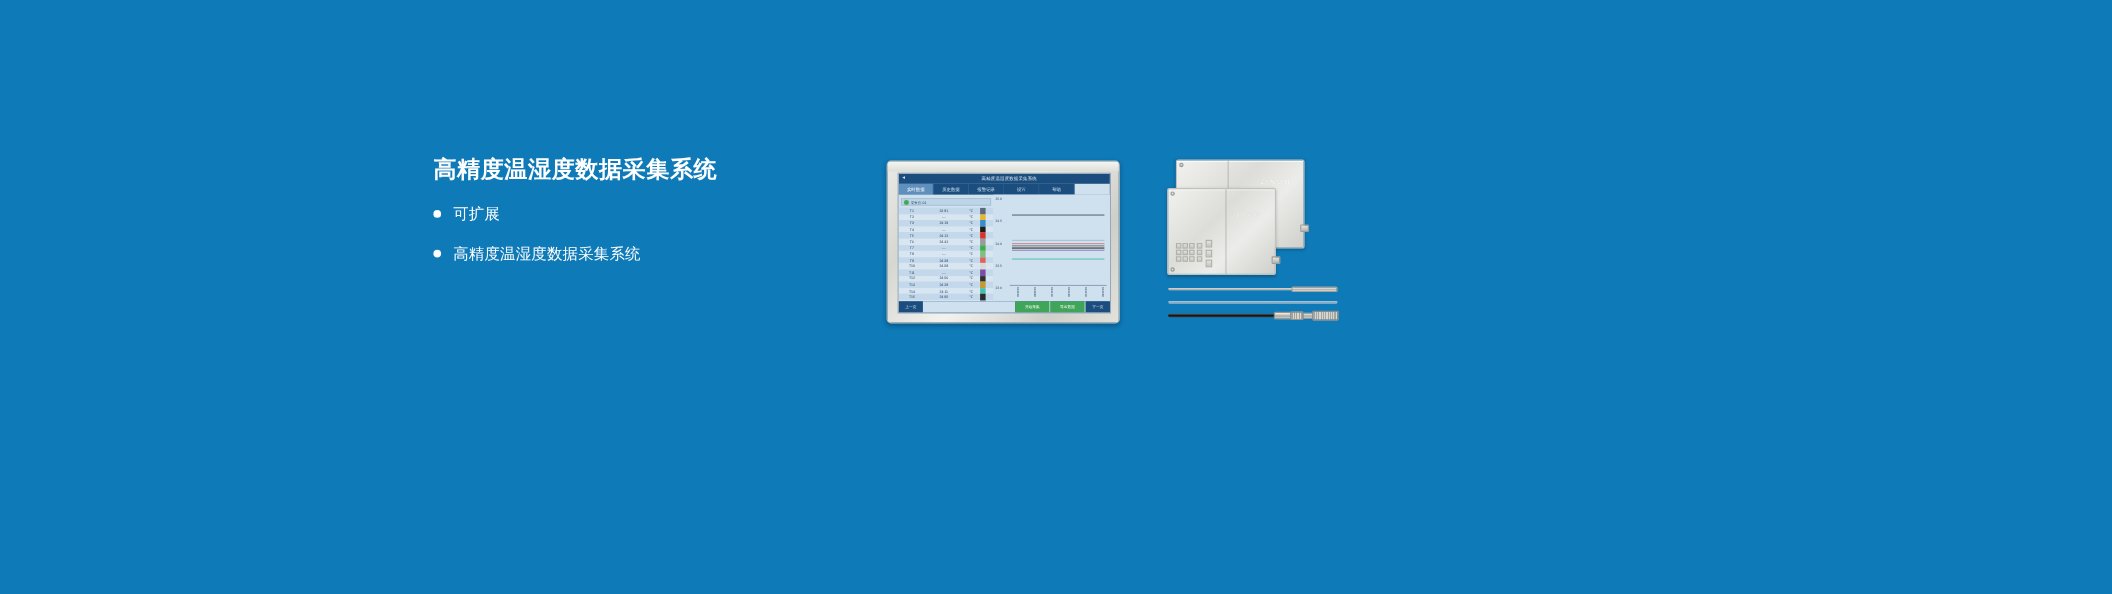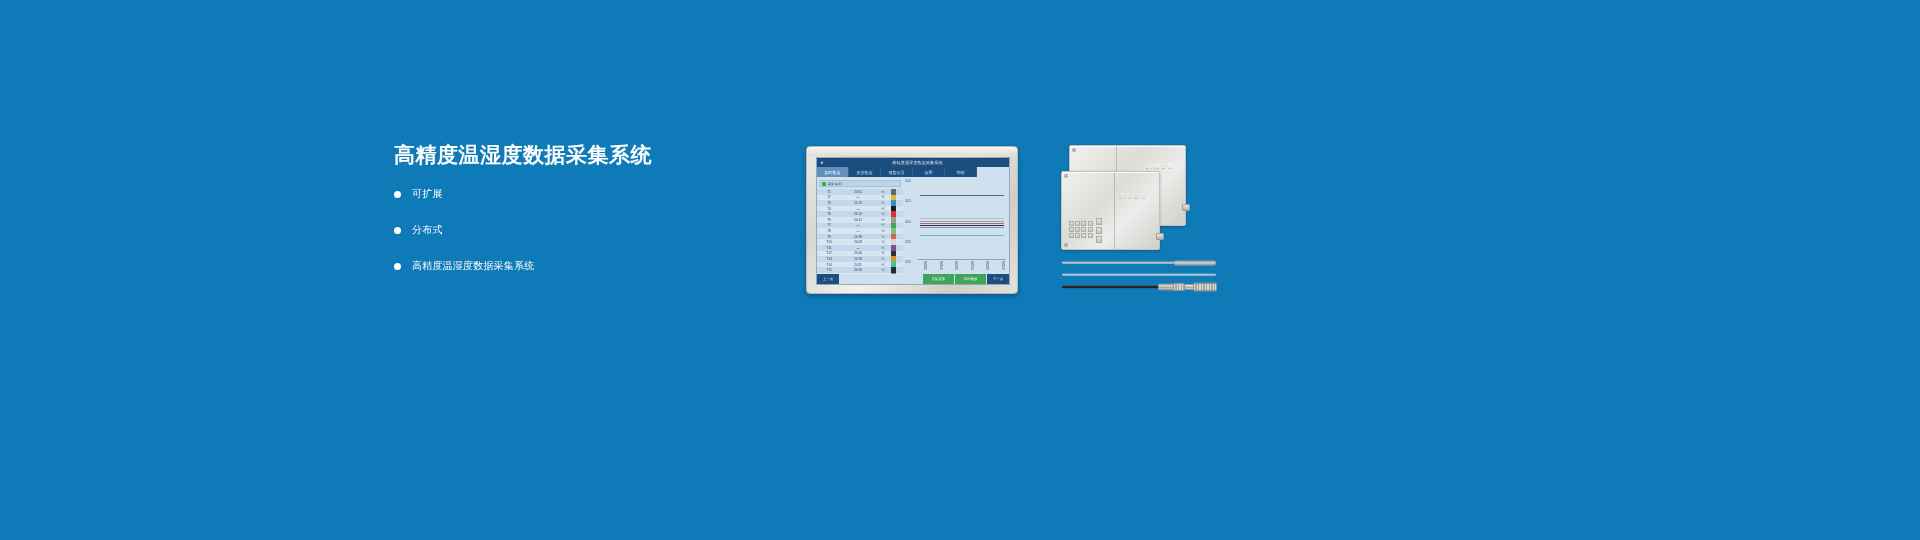--- a/index.html
+++ b/index.html
@@ -32,21 +32,21 @@
   }
   .feature-list{list-style:none;margin:0;padding:0;}
   .feature-item{
     display:flex;align-items:center;height:26px;margin-bottom:10px;
   }
   .bullet-dot{
     width:7px;height:7px;border-radius:50%;
     background:#ffffff;display:inline-block;margin-right:11px;flex:0 0 auto;
   }
   .feature-label{
-    font-size:10px;color:#ffffff;line-height:1;white-space:nowrap;letter-spacing:.2px;font-family:Liberation Serif, serif;
+    font-size:14px;color:#ffffff;line-height:1;white-space:nowrap;letter-spacing:.2px;
   }
 
   
   .panel-pc{
     position:absolute;left:806px;top:146px;width:212px;height:148px;
     border-radius:4px;
     background:linear-gradient(125deg,#e9e9e6 0%,#d7d7d2 22%,#f2f2ef 48%,#cfcfca 78%,#e2e2dd 100%);
     box-shadow:0 2px 5px rgba(0,0,0,.28), inset 0 1px 0 rgba(255,255,255,.85);
     border:1px solid #b9b9b3;
     box-sizing:border-box;
@@ -227,24 +227,20 @@
 
 <div class="banner">
 
   <div class="copy">
     <h1 class="headline">高精度温湿度数据采集系统</h1>
 
     <ul class="feature-list">
       <li class="feature-item">
         <span class="bullet-dot"></span>
         <span class="feature-label">可扩展</span>
-      </li>
-      <li class="feature-item">
-        <span class="bullet-dot"></span>
-        <span class="feature-label">分布式</span>
       </li>
       <li class="feature-item">
         <span class="bullet-dot"></span>
         <span class="feature-label">高精度温湿度数据采集系统</span>
       </li>
     </ul>
   </div>
 
   <div class="panel-pc">
     <div class="panel-bezel-top"></div>

